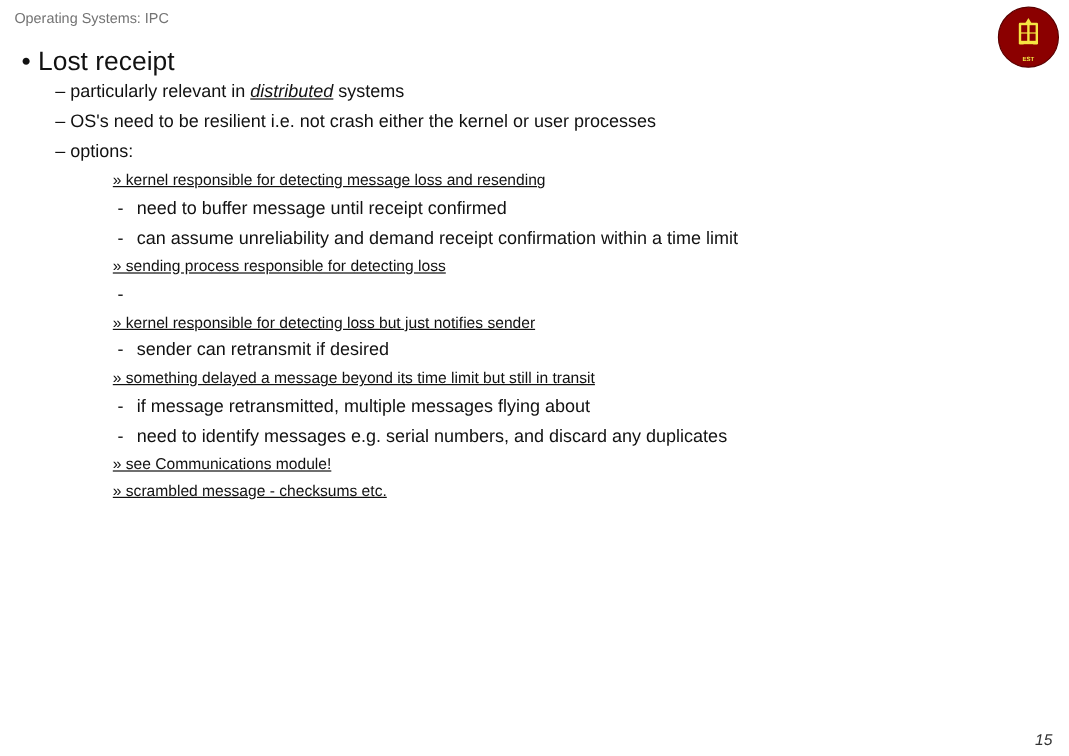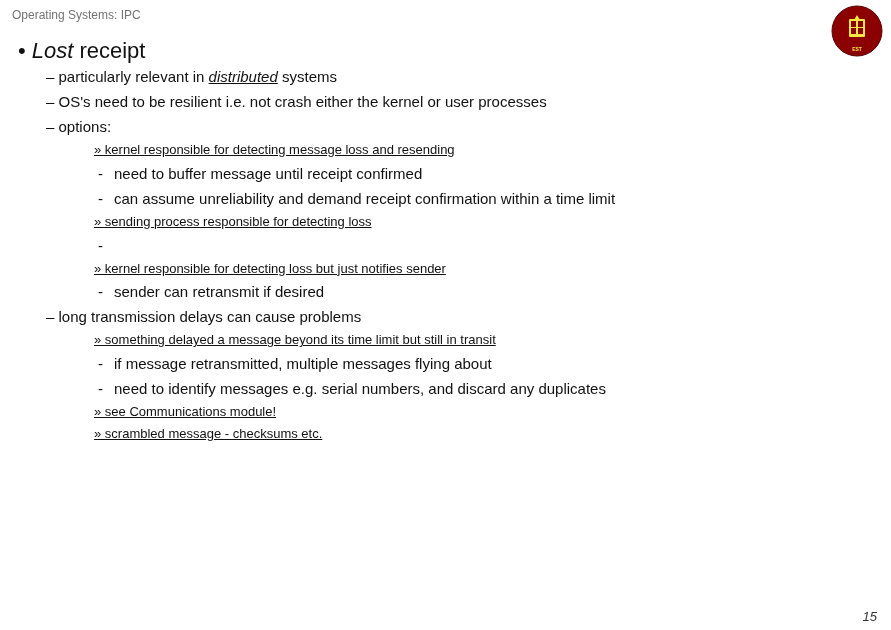--- a/index.html
+++ b/index.html
@@ -48,21 +48,20 @@
     }
     .bullet-main {
       font-size: 22px;
       font-weight: normal;
       margin-bottom: 4px;
       display: flex;
       align-items: baseline;
       gap: 6px;
     }
     .lost-italic {
-      font-style: italic;
       font-size: 22px;
     }
     .indent-1 {
       margin-left: 28px;
       font-size: 15px;
       line-height: 1.6;
     }
     .indent-2 {
       margin-left: 76px;
       font-size: 13px;
@@ -154,23 +153,20 @@
   </div>
 
   <div class="indent-2 line">
     » kernel responsible for detecting loss but just notifies sender
   </div>
   <div class="indent-3 dash-item line">
     <span class="dash">-</span>
     <span>sender can retransmit if desired</span>
   </div>
 
-  <div class="indent-1 line">
-    – long transmission delays can cause problems
-  </div>
 
   <div class="indent-2 line">
     » something delayed a message beyond its time limit but still in transit
   </div>
   <div class="indent-3 dash-item line">
     <span class="dash">-</span>
     <span>if message retransmitted, multiple messages flying about</span>
   </div>
   <div class="indent-3 dash-item line">
     <span class="dash">-</span>

